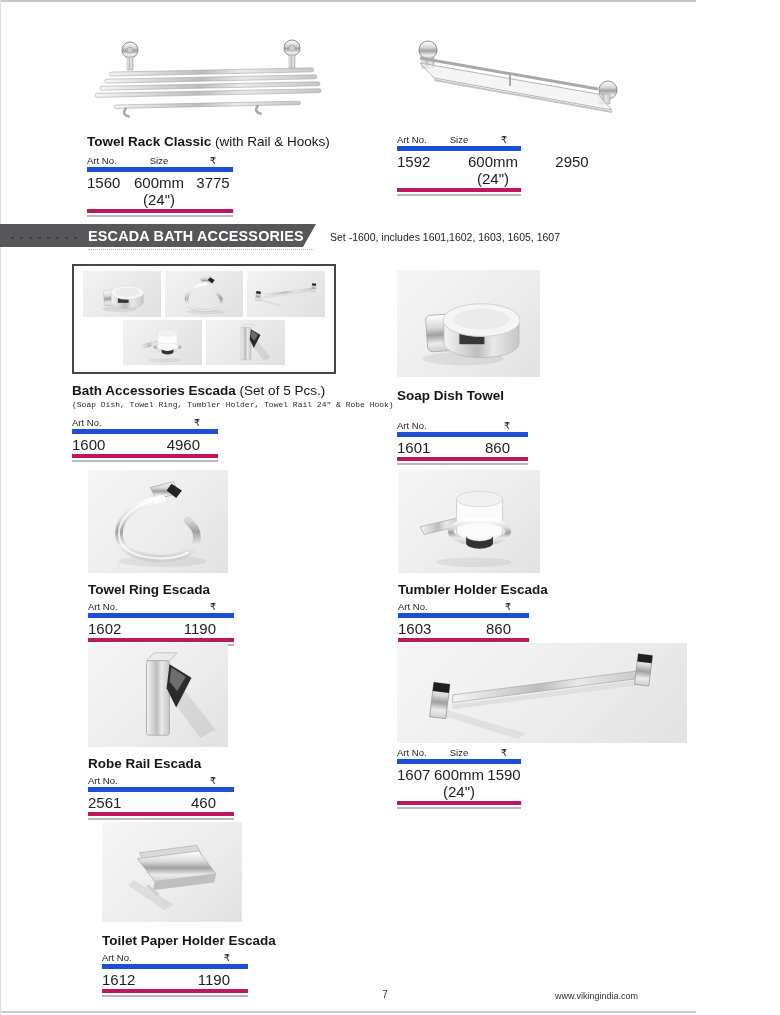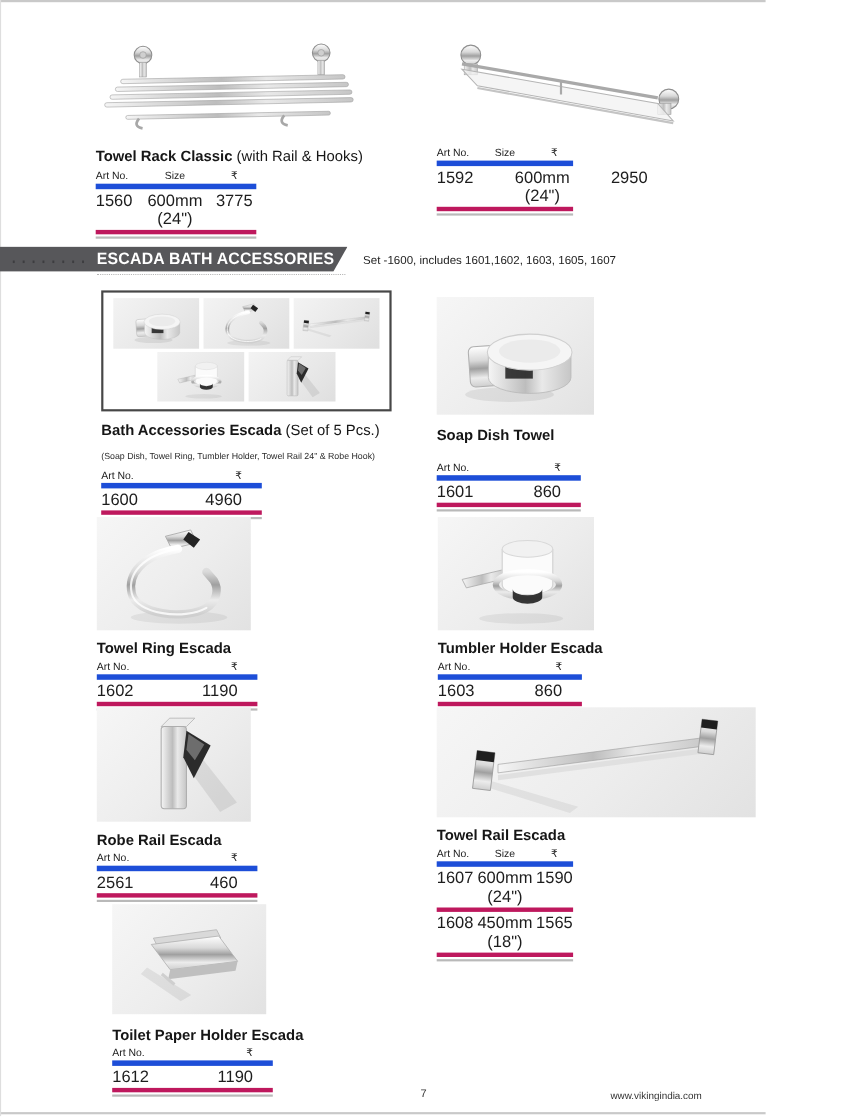--- a/index.html
+++ b/index.html
@@ -10,21 +10,21 @@
   }
   .edge-top    { position:absolute; left:0; top:0; width:780px; height:2px; background:#c9c9c9; }
   .edge-bottom { position:absolute; left:0; top:1011px; width:780px; height:2px; background:#c9c9c9; }
   .edge-right  { position:absolute; left:777px; top:0; width:1px; height:1015px; background:#bcbcbc; }
   .edge-left   { position:absolute; left:0; top:0; width:1px; height:1015px; background:#dedede; }
 
   .section { position:absolute; }
 
   .title { font-size:13.5px; font-weight:bold; color:#161616; letter-spacing:0; white-space:nowrap; }
   .title .suffix { font-weight:normal; }
-  .subtitle { font-size:8px; color:#2a2a2a; margin-top:12px; white-space:nowrap; }
+  .subtitle { font-size:8px; color:#2a2a2a; margin-top:2px; white-space:nowrap;font-family:Liberation Mono, monospace; }
 
   .img-plain { display:flex; align-items:center; justify-content:center; }
   .img-box {
     background:linear-gradient(135deg,#f6f6f6 0%,#ededed 55%,#e2e2e2 100%);
     display:flex; align-items:center; justify-content:center;
   }
 
   
   .ptable { margin-top:6px; }
   .ptable .hrow { display:grid; font-size:9.5px; padding-bottom:1px; border-bottom:5px solid #1d4ed8; align-items:end; }
@@ -228,21 +228,21 @@
     </div>
   </div>
 
   <div class="banner" style="background: rgb(87, 87, 90);">
     <div class="banner-dots"></div>
     <div class="banner-title" style="color: rgb(255, 255, 255);">ESCADA BATH ACCESSORIES</div>
   </div>
   <div class="banner-underline"></div>
   <div class="banner-note">Set -1600, includes 1601,1602, 1603, 1605, 1607</div>
 
-  <div class="section" style="left:92px; top:264px;">
+  <div class="section" style="left:72px; top:264px;">
     <div class="set-box">
       <div class="set-row">
         <div class="mini" style="width:78px; height:46px;">
           <svg viewBox="0 0 140 107" width="72" height="44">
               <use href="#sym-soap-dish"></use>
             </svg>
         </div>
         <div class="mini" style="width:78px; height:46px;">
           <svg viewBox="0 0 140 103" width="70" height="44">
               <use href="#sym-towel-ring"></use>
@@ -367,39 +367,31 @@
       </div>
     </div>
   </div>
 
   <div class="section" style="left:397px; top:643px;">
     <div class="img-box" style="width:290px; height:100px;">
       <svg viewBox="0 0 290 100" width="284" height="96">
           <use href="#sym-towel-rail"></use>
         </svg>
     </div>
-    <div class="title" style="margin-top:9px;">
-      <span>Towel Rail Escada</span>
-    </div>
     <div class="ptable" style="width:124px; margin-top:4px;">
       <div class="hrow cols3" style="grid-template-columns:34px 1fr 34px;">
         <span class="c-left">Art No.</span>
         <span class="c-center">Size</span>
         <span class="c-right3">₹</span>
       </div>
       <div class="drow cols3" style="grid-template-columns:34px 1fr 34px;">
         <span class="c-left">1607</span>
         <span class="c-center">600mm (24")</span>
         <span class="c-right3">1590</span>
       </div>
-      <div class="drow cols3" style="grid-template-columns:34px 1fr 34px;">
-        <span class="c-left">1608</span>
-        <span class="c-center">450mm (18")</span>
-        <span class="c-right3">1565</span>
-      </div>
     </div>
   </div>
 
   <div class="section" style="left:102px; top:822px;">
     <div class="img-box" style="width:140px; height:100px;">
       <svg viewBox="0 0 140 100" width="134" height="96">
           <use href="#sym-paper-holder"></use>
         </svg>
     </div>
     <div class="title" style="margin-top:11px;">

